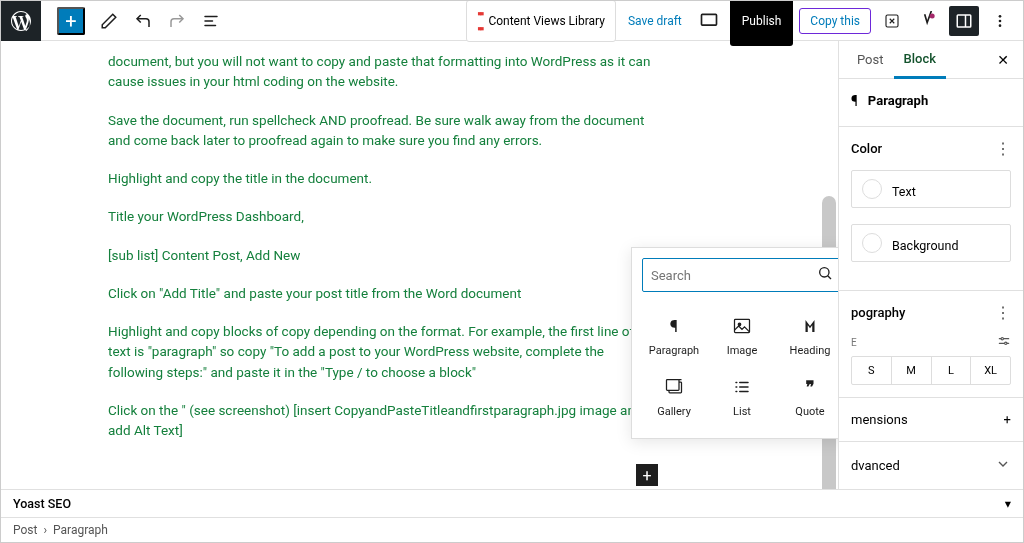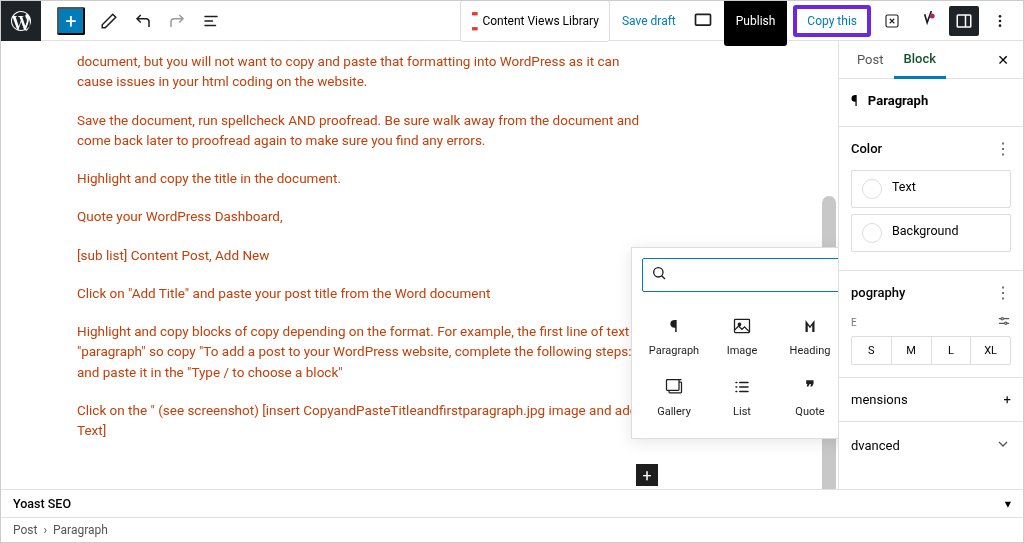--- a/index.html
+++ b/index.html
@@ -8,26 +8,26 @@
 .wp-logo { width:40px; height:40px; background:#1d2327; display:flex; align-items:center; justify-content:center; color:#fff; }
 .wp-logo svg { width:20px; height:20px; }
 .tb-left { display:flex; align-items:center; gap:2px; margin-left:10px; }
 .tb-btn { width:32px; height:32px; display:flex; align-items:center; justify-content:center; border:none; background:transparent; border-radius:2px; cursor:pointer; }
 .add-btn { background:#007cba; color:#fff; font-size:20px; line-height:1; border-radius:2px; width:28px; height:28px; margin:0 6px; }
 .tb-right { margin-left:auto; display:flex; align-items:center; gap:6px; padding-right:8px; }
 .cvl-btn { display:flex; align-items:center; gap:6px; padding:5px 10px; border:1px solid #ddd; border-radius:3px; font-size:12px; background:#fff; cursor:pointer; }
 .cvl-ico { color:#e53935; font-size:13px; letter-spacing:-2px; }
 .link-btn { color:#007cba; font-size:12px; background:none; border:none; cursor:pointer; padding:4px 6px; }
 .pub-btn { background:#000000; color:#fff; border:none; padding:18px 12px; border-radius:3px; font-size:12px; cursor:pointer; }
-.outline-btn { border:4px solid #6d28d9; color:#007cba; background:#fff; padding:5px 10px; border-radius:3px; font-size:12px; cursor:pointer; }
+.outline-btn { border:1px solid #6d28d9; color:#007cba; background:#fff; padding:5px 10px; border-radius:3px; font-size:12px; cursor:pointer; }
 .ico-btn { width:30px; height:30px; display:flex; align-items:center; justify-content:center; border:none; background:transparent; cursor:pointer; }
 .dark-btn { background:#1d2327; color:#fff; border-radius:2px; }
 .main { flex:1; display:flex; overflow:hidden; }
 .editor { flex:1; position:relative; overflow:hidden; }
-.content { padding:10px 180px 20px 76px; font-size:13.5px; color:#c2410c; line-height:1.5; height:100%; overflow-y:auto; }
+.content { padding:10px 180px 20px 107px; font-size:13.5px; color:#15803d; line-height:1.5; height:100%; overflow-y:auto; }
 .content p { margin-bottom:18px; }
 .inserter-btn { position:absolute; width:22px; height:22px; background:#1e1e1e; color:#fff; display:flex; align-items:center; justify-content:center; font-size:16px; border:none; cursor:pointer; left:635px; top:423px; }
 .scroller { position:absolute; right:2px; width:14px; top:155px; height:320px; background:#c8c8c8; border-radius:7px; }
 .quick-inserter { position:absolute; left:630px; top:206px; width:222px; background:#fff; border:1px solid #ddd; box-shadow:0 3px 15px rgba(0,0,0,0.1); z-index:10; }
 .qi-search { padding:10px; }
 .qi-search-box { display:flex; align-items:center; border:1.5px solid #007cba; border-radius:2px; padding:6px 8px; }
 .qi-search-box input { border:none; outline:none; flex:1; font-size:13px; }
 .qi-grid { display:grid; grid-template-columns:repeat(3,1fr); padding:4px 8px 10px 8px; }
 .qi-item { display:flex; flex-direction:column; align-items:center; justify-content:center; padding:10px 4px; cursor:pointer; gap:8px; font-size:11px; color:#1e1e1e; }
 .qi-item-icon { font-size:17px; height:20px; display:flex; align-items:center; }
@@ -38,21 +38,21 @@
 .sb-tab.active { color:#14532d; border-bottom:3px solid #007cba; font-weight:500; margin-bottom:-1px; }
 .sb-close { margin-left:auto; width:24px; height:24px; display:flex; align-items:center; justify-content:center; cursor:pointer; font-size:14px; }
 .sb-desc { padding:14px 12px; display:flex; gap:10px; border-bottom:1px solid #e0e0e0; }
 .sb-desc-icon { font-size:14px; }
 .sb-desc-text strong { font-size:13px; display:block; margin-bottom:4px; }
 .sb-desc-text span { font-size:11.5px; color:#555; line-height:1.4; display:block; }
 .sb-panel { border-bottom:1px solid #e0e0e0; }
 .sb-panel-header { display:flex; align-items:center; justify-content:space-between; padding:12px 12px; cursor:pointer; font-size:13px; font-weight:500; }
 .sb-panel-dots { color:#555; font-size:16px; }
 .sb-color-rows { padding:0 12px 12px 12px; }
-.sb-color-row { display:flex; align-items:flex-start; gap:10px; padding:8px 10px; border:1px solid #ddd; border-radius:2px; margin-bottom:6px; cursor:pointer; font-size:12.5px; }
+.sb-color-row { display:flex; align-items:flex-end; gap:10px; padding:8px 10px; border:1px solid #ddd; border-radius:2px; margin-bottom:16px; cursor:pointer; font-size:12.5px; }
 .sb-color-circle { width:20px; height:20px; border-radius:50%; border:1px solid #ddd; background:#fff; }
 .sb-typography-body { padding:0 12px 12px 12px; }
 .sb-typo-label { font-size:10px; color:#777; text-transform:uppercase; letter-spacing:0.5px; display:flex; justify-content:space-between; margin-bottom:6px; align-items:center; }
 .sb-sizes { display:flex; border:1px solid #ddd; border-radius:2px; overflow:hidden; }
 .sb-size { flex:1; text-align:center; padding:7px 0; font-size:11px; border-right:1px solid #ddd; cursor:pointer; }
 .sb-size:last-child { border-right:none; }
 .sb-panel-collapsed { display:flex; align-items:center; justify-content:space-between; padding:14px 12px; cursor:pointer; font-size:13px; border-bottom:1px solid #e0e0e0; }
 .bottom { border-top:1px solid #e0e0e0; flex-shrink:0; }
 .yoast-bar { display:flex; align-items:center; justify-content:space-between; padding:6px 12px; border-bottom:1px solid #e0e0e0; font-size:12.5px; font-weight:500; }
 .breadcrumb { padding:5px 12px; font-size:12px; color:#555; display:flex; align-items:center; gap:6px; }
@@ -133,33 +133,34 @@
       </button>
   </div>
 </div>
 
 <div class="main">
   <div class="editor">
     <div class="content">
       <p>document, but you will not want to copy and paste that formatting into WordPress as it can cause issues in your html coding on the website.</p>
       <p>Save the document, run spellcheck AND proofread. Be sure walk away from the document and come back later to proofread again to make sure you find any errors.</p>
       <p>Highlight and copy the title in the document.</p>
-      <p>Quote your WordPress Dashboard,</p>
+      <p>Title your WordPress Dashboard,</p>
       <p>[sub list] Content Post, Add New</p>
       <p>Click on "Add Title" and paste your post title from the Word document</p>
       <p>Highlight and copy blocks of copy depending on the format. For example, the first line of text is "paragraph" so copy "To add a post to your WordPress website, complete the following steps:" and paste it in the "Type / to choose a block"</p>
       <p>Click on the " (see screenshot) [insert CopyandPasteTitleandfirstparagraph.jpg image and add Alt Text]</p>
 
     </div>
     <button class="inserter-btn">+</button>
     <div class="scroller"></div>
 
     <div class="quick-inserter">
       <div class="qi-search">
         <div class="qi-search-box">
+          <input placeholder="Search" style="">
           <span><svg width="16" height="16" viewBox="0 0 24 24" fill="none" stroke="#1e1e1e" stroke-width="2">
                 <circle cx="11" cy="11" r="7"></circle>
                 <line x1="21" y1="21" x2="16" y2="16"></line>
               </svg></span>
         </div>
       </div>
       <div class="qi-grid">
         <div class="qi-item">
             <span class="qi-item-icon">¶</span>
             <span>Paragraph</span>

